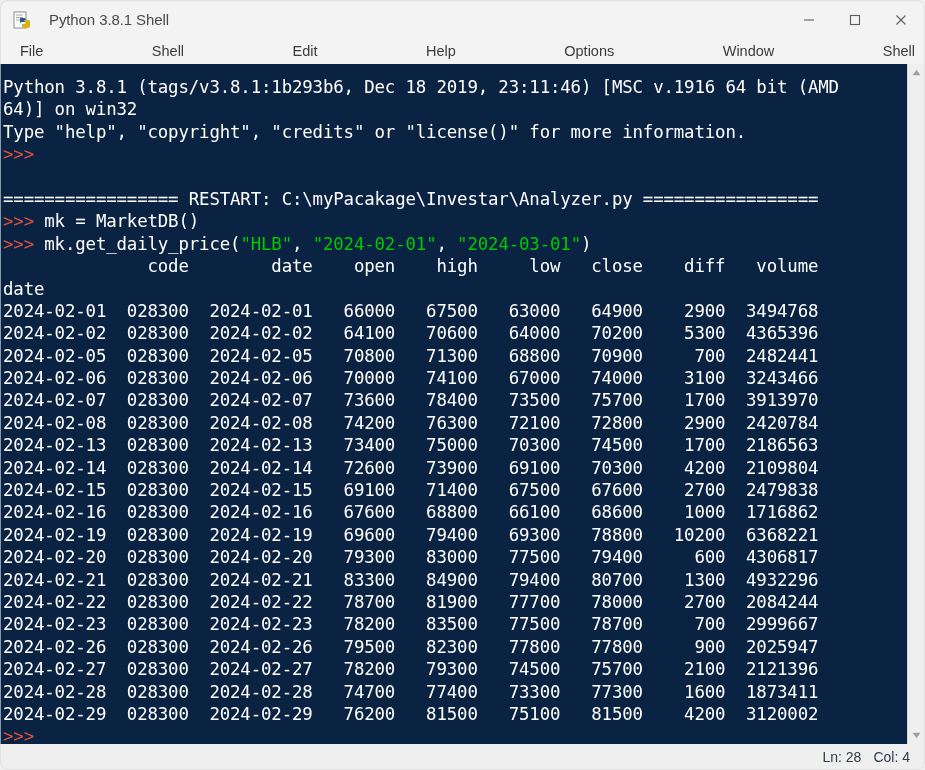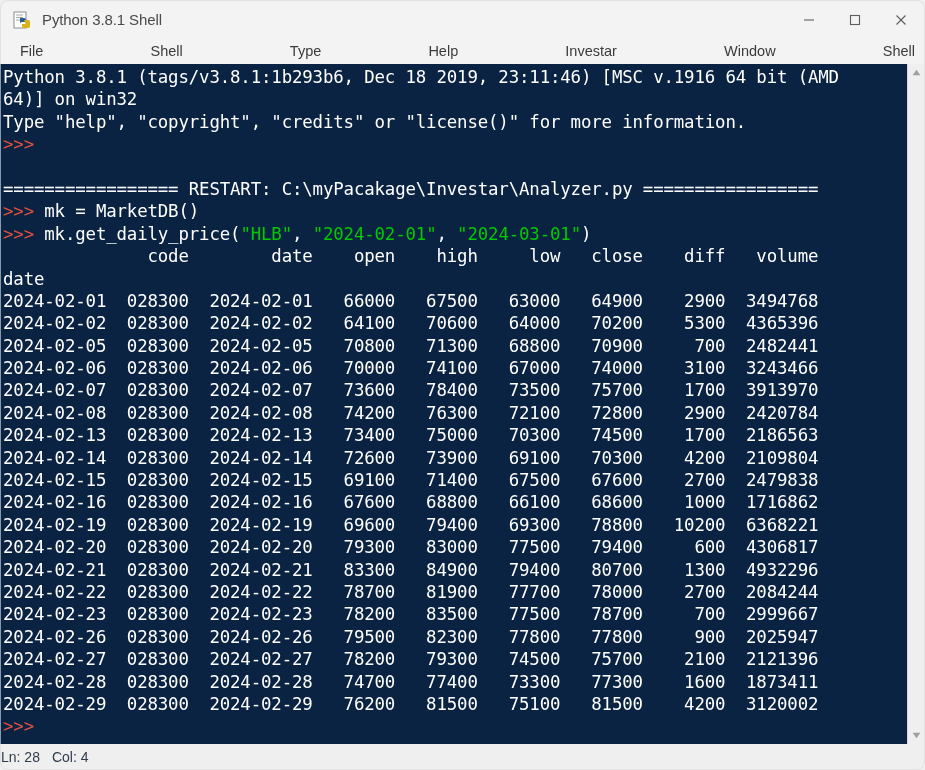--- a/index.html
+++ b/index.html
@@ -34,21 +34,21 @@
     border-left: 1px solid #e2e2e2;
     border-right: 1px solid #e2e2e2;
     border-radius: 8px 8px 0 0;
     box-sizing: border-box;
     position: relative;
   }
   .title-left {
     display: flex;
     align-items: center;
     padding-left: 12px;
-    gap: 11px;
+    gap: 18px;
   }
   .app-icon {
     width: 18px;
     height: 18px;
     position: relative;
     display: block;
   }
   .title-text {
     font-size: 15px;
     color: #4a4a4a;
@@ -105,21 +105,21 @@
     overflow: hidden;
     position: relative;
   }
   .console {
     flex: 1;
     background: #0a2342;
     color: #ffffff;
     font-family: "DejaVu Sans Mono", "Liberation Mono", monospace;
     font-size: 17.4px;
     line-height: 22.4px;
-    padding: 2px 0 0 2px;
+    padding: 12px 0 0 2px;
     overflow: hidden;
     white-space: pre;
     letter-spacing: -0.15px;
     box-sizing: border-box;
   }
   .console .ln { display: block; height: 22.4px; }
   .prompt { color: #e0513f; }
   .str    { color: #00c900; }
   .plain  { color: #ffffff; }
 
@@ -148,21 +148,21 @@
   .statusbar {
     height: 26px;
     min-height: 26px;
     background: #efefef;
     border-left: 1px solid #e2e2e2;
     border-right: 1px solid #e2e2e2;
     border-bottom: 1px solid #e2e2e2;
     border-radius: 0 0 8px 8px;
     display: flex;
     align-items: center;
-    justify-content: flex-start;
+    justify-content: flex-end;
     padding-right: 14px;
     gap: 12px;
     box-sizing: border-box;
   }
   .status-text {
     font-size: 14px;
     color: #2f3c4c;
     font-family: "Liberation Sans", sans-serif;
     white-space: nowrap;
   }
@@ -202,23 +202,23 @@
             <line x1="1.5" y1="1.5" x2="10.5" y2="10.5" stroke="#5d5d5d" stroke-width="1.1"></line>
             <line x1="10.5" y1="1.5" x2="1.5" y2="10.5" stroke="#5d5d5d" stroke-width="1.1"></line>
           </svg>
       </div>
     </div>
   </div>
 
   <div class="menubar">
     <div class="menu-item">File</div>
     <div class="menu-item">Shell</div>
-    <div class="menu-item">Type</div>
+    <div class="menu-item">Edit</div>
     <div class="menu-item">Help</div>
-    <div class="menu-item">Investar</div>
+    <div class="menu-item">Options</div>
     <div class="menu-item">Window</div>
     <div class="menu-item">Shell</div>
   </div>
 
   <div class="console-wrap">
     <div class="console" id="console-output"><span class="ln"><span class="plain">Python 3.8.1 (tags/v3.8.1:1b293b6, Dec 18 2019, 23:11:46) [MSC v.1916 64 bit (AMD</span></span><span class="ln"><span class="plain">64)] on win32</span></span><span class="ln"><span class="plain">Type "help", "copyright", "credits" or "license()" for more information.</span></span><span class="ln"><span class="prompt">&gt;&gt;&gt;</span></span><span class="ln"><span class="plain"> </span></span><span class="ln"><span class="plain">================= RESTART: C:\myPacakage\Investar\Analyzer.py =================</span></span><span class="ln"><span class="prompt">&gt;&gt;&gt; </span><span class="plain">mk = MarketDB()</span></span><span class="ln"><span class="prompt">&gt;&gt;&gt; </span><span class="plain">mk.get_daily_price(</span><span class="str">"HLB"</span><span class="plain">, </span><span class="str">"2024-02-01"</span><span class="plain">, </span><span class="str">"2024-03-01"</span><span class="plain">)</span></span><span class="ln"><span class="plain">              code        date    open    high     low   close    diff   volume</span></span><span class="ln"><span class="plain">date</span></span><span class="ln"><span class="plain">2024-02-01  028300  2024-02-01   66000   67500   63000   64900    2900  3494768</span></span><span class="ln"><span class="plain">2024-02-02  028300  2024-02-02   64100   70600   64000   70200    5300  4365396</span></span><span class="ln"><span class="plain">2024-02-05  028300  2024-02-05   70800   71300   68800   70900     700  2482441</span></span><span class="ln"><span class="plain">2024-02-06  028300  2024-02-06   70000   74100   67000   74000    3100  3243466</span></span><span class="ln"><span class="plain">2024-02-07  028300  2024-02-07   73600   78400   73500   75700    1700  3913970</span></span><span class="ln"><span class="plain">2024-02-08  028300  2024-02-08   74200   76300   72100   72800    2900  2420784</span></span><span class="ln"><span class="plain">2024-02-13  028300  2024-02-13   73400   75000   70300   74500    1700  2186563</span></span><span class="ln"><span class="plain">2024-02-14  028300  2024-02-14   72600   73900   69100   70300    4200  2109804</span></span><span class="ln"><span class="plain">2024-02-15  028300  2024-02-15   69100   71400   67500   67600    2700  2479838</span></span><span class="ln"><span class="plain">2024-02-16  028300  2024-02-16   67600   68800   66100   68600    1000  1716862</span></span><span class="ln"><span class="plain">2024-02-19  028300  2024-02-19   69600   79400   69300   78800   10200  6368221</span></span><span class="ln"><span class="plain">2024-02-20  028300  2024-02-20   79300   83000   77500   79400     600  4306817</span></span><span class="ln"><span class="plain">2024-02-21  028300  2024-02-21   83300   84900   79400   80700    1300  4932296</span></span><span class="ln"><span class="plain">2024-02-22  028300  2024-02-22   78700   81900   77700   78000    2700  2084244</span></span><span class="ln"><span class="plain">2024-02-23  028300  2024-02-23   78200   83500   77500   78700     700  2999667</span></span><span class="ln"><span class="plain">2024-02-26  028300  2024-02-26   79500   82300   77800   77800     900  2025947</span></span><span class="ln"><span class="plain">2024-02-27  028300  2024-02-27   78200   79300   74500   75700    2100  2121396</span></span><span class="ln"><span class="plain">2024-02-28  028300  2024-02-28   74700   77400   73300   77300    1600  1873411</span></span><span class="ln"><span class="plain">2024-02-29  028300  2024-02-29   76200   81500   75100   81500    4200  3120002</span></span><span class="ln"><span class="prompt">&gt;&gt;&gt;</span></span></div>
     <div class="scrollbar">
       <div class="sb-arrow">
         <svg width="9" height="7" viewBox="0 0 9 7">
             <polygon points="4.5,0.8 8.4,6.2 0.6,6.2" fill="#a0a0a0"></polygon>

